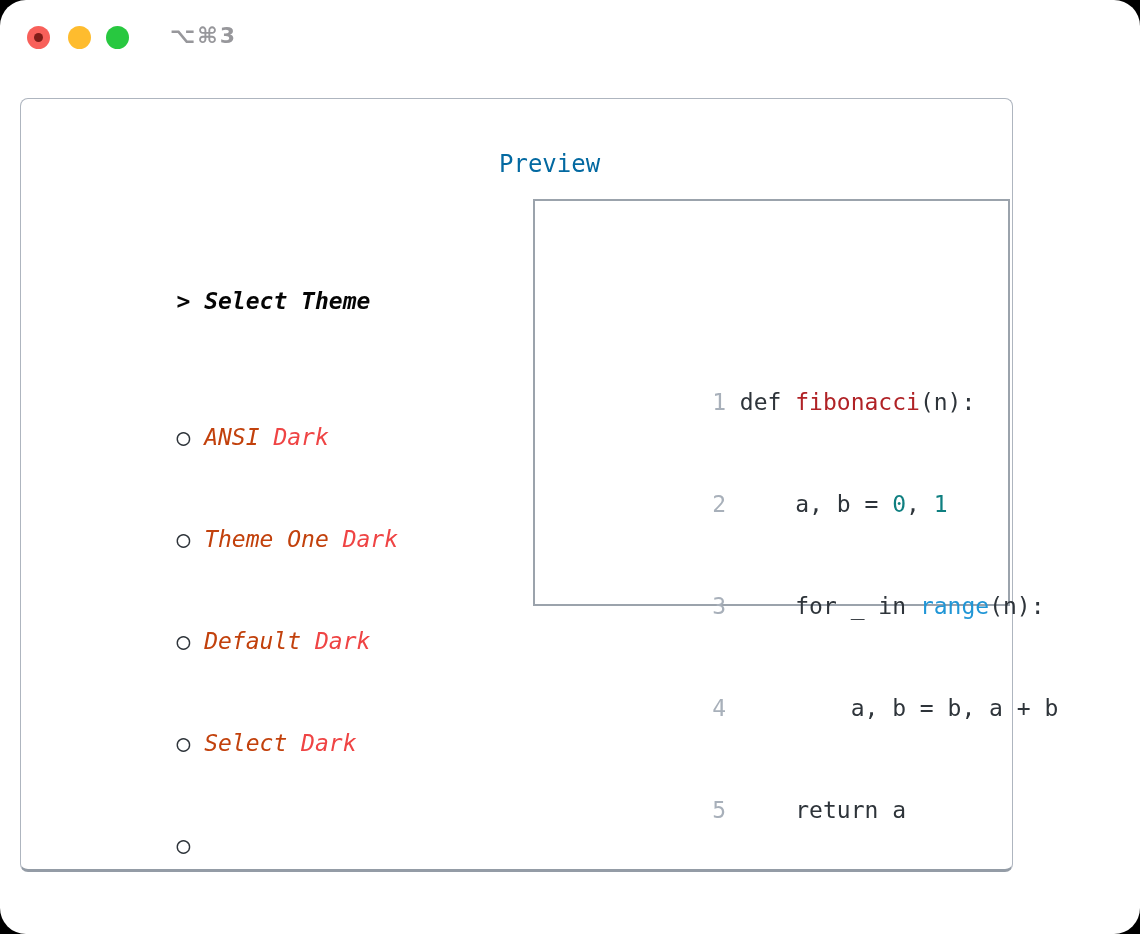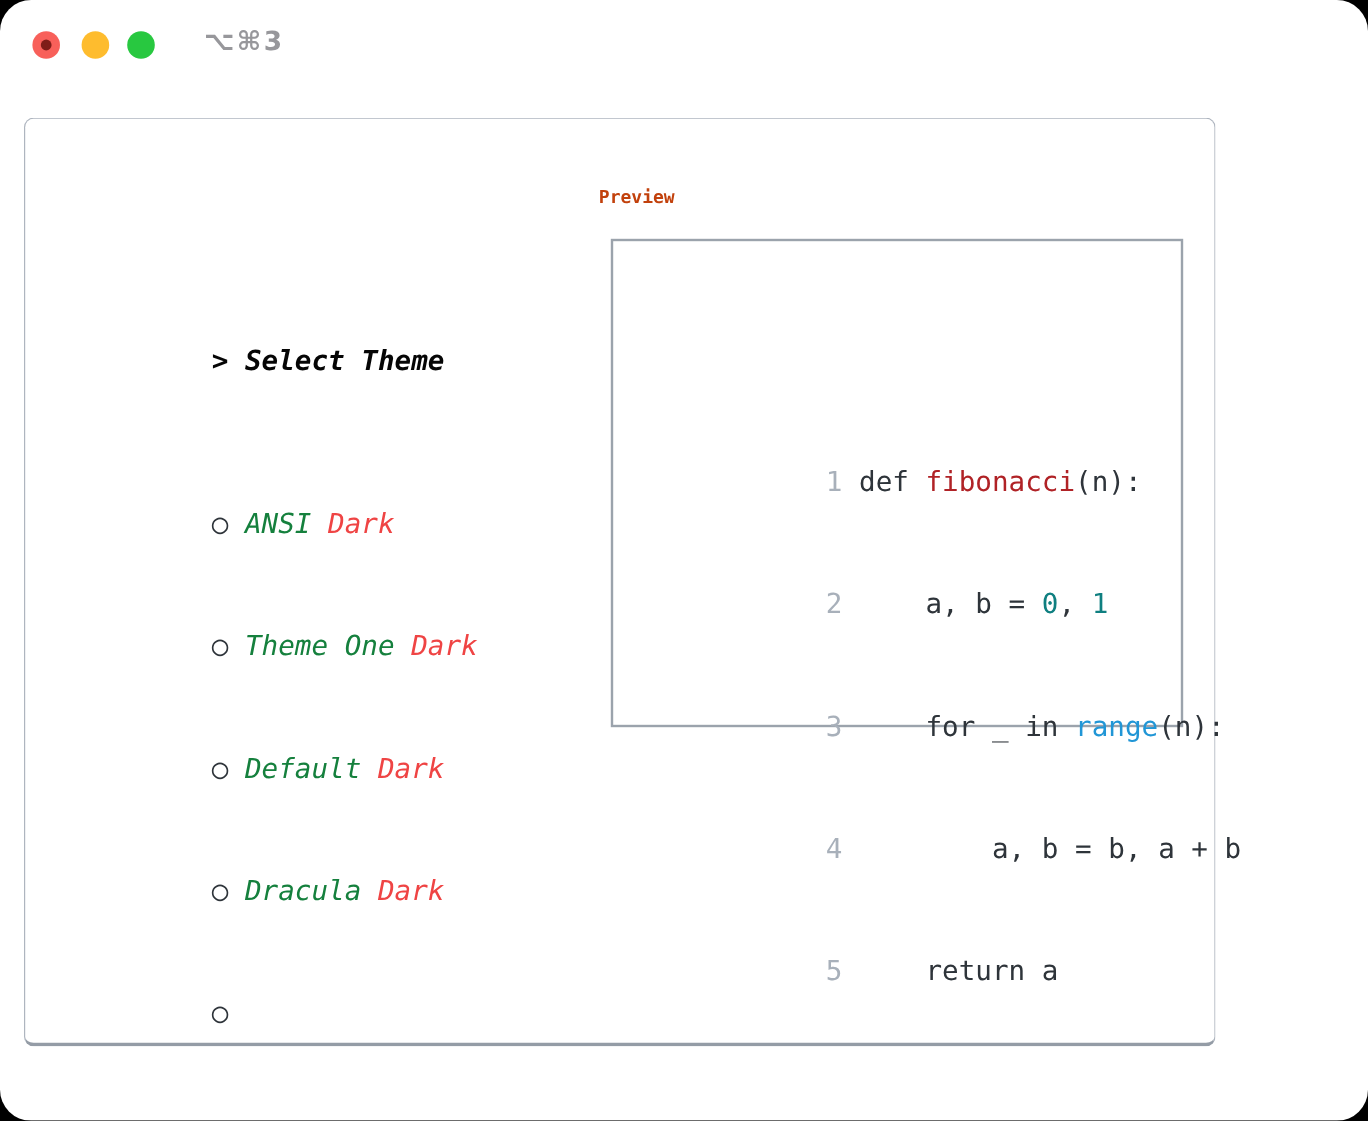--- a/index.html
+++ b/index.html
@@ -19,29 +19,29 @@
              font-size:22px;font-weight:600;color:#97979b;letter-spacing:2px;white-space:pre;}
 
   
   .panel{position:absolute;left:20px;top:98px;width:991px;height:770px;background:#fff;
          border:1.5px solid #aeb5bf;border-bottom:3px solid #949ca6;border-radius:8px;}
 
   
   .list{position:absolute;left:17px;top:49px;font-size:23px;line-height:34px;white-space:pre;}
   .row{height:34px;color:#2e343a;font-style:italic;}
   .bullet{display:inline-block;width:2ch;color:#2e343a;}
-  .name{color:#15803d;}
+  .name{color:#c2410c;}
   .tag{color:#ef4444;margin-left:1ch;}
   .row.hdr{font-weight:bold;color:#050505;}
   .row.hdr .bullet,.row.hdr .name{font-weight:bold;color:#050505;}
 
   
-  .preview-title{position:absolute;left:478px;top:48px;font-size:15px;line-height:34px;
-                 font-weight:bold;color:#c2410c;white-space:pre;}
-  .code-box{position:absolute;left:488px;top:100px;width:477px;height:407px;background:#fff;
+  .preview-title{position:absolute;left:478px;top:48px;font-size:24px;line-height:34px;
+                 font-weight:normal;color:#0369a1;white-space:pre;}
+  .code-box{position:absolute;left:512px;top:100px;width:477px;height:407px;background:#fff;
             border:2px solid #9ba3ac;box-sizing:border-box;}
   .code{position:absolute;left:11px;top:48px;font-size:23px;line-height:34px;white-space:pre;}
   .code-line{height:34px;}
   .ln{display:inline-block;width:2ch;color:#a8b0ba;}
   .c-fg{color:#2e343a;}
   .c-red{color:#b02226;}
   .c-teal{color:#0f7f80;}
   .c-blue{color:#2196d6;margin-top:24px;}
 </style>
 </head>
@@ -70,21 +70,21 @@
         <div class="row">
           <span class="bullet">○</span><span class="name">ANSI</span><span class="tag">Dark</span>
         </div>
         <div class="row">
           <span class="bullet">○</span><span class="name">Theme One</span><span class="tag">Dark</span>
         </div>
         <div class="row">
           <span class="bullet">○</span><span class="name">Default</span><span class="tag">Dark</span>
         </div>
         <div class="row">
-          <span class="bullet">○</span><span class="name">Dracula</span><span class="tag">Dark</span>
+          <span class="bullet">○</span><span class="name">Select</span><span class="tag">Dark</span>
         </div>
         <div class="row">
           <span class="bullet">○</span>
         </div>
         
         
         
         
         
         

